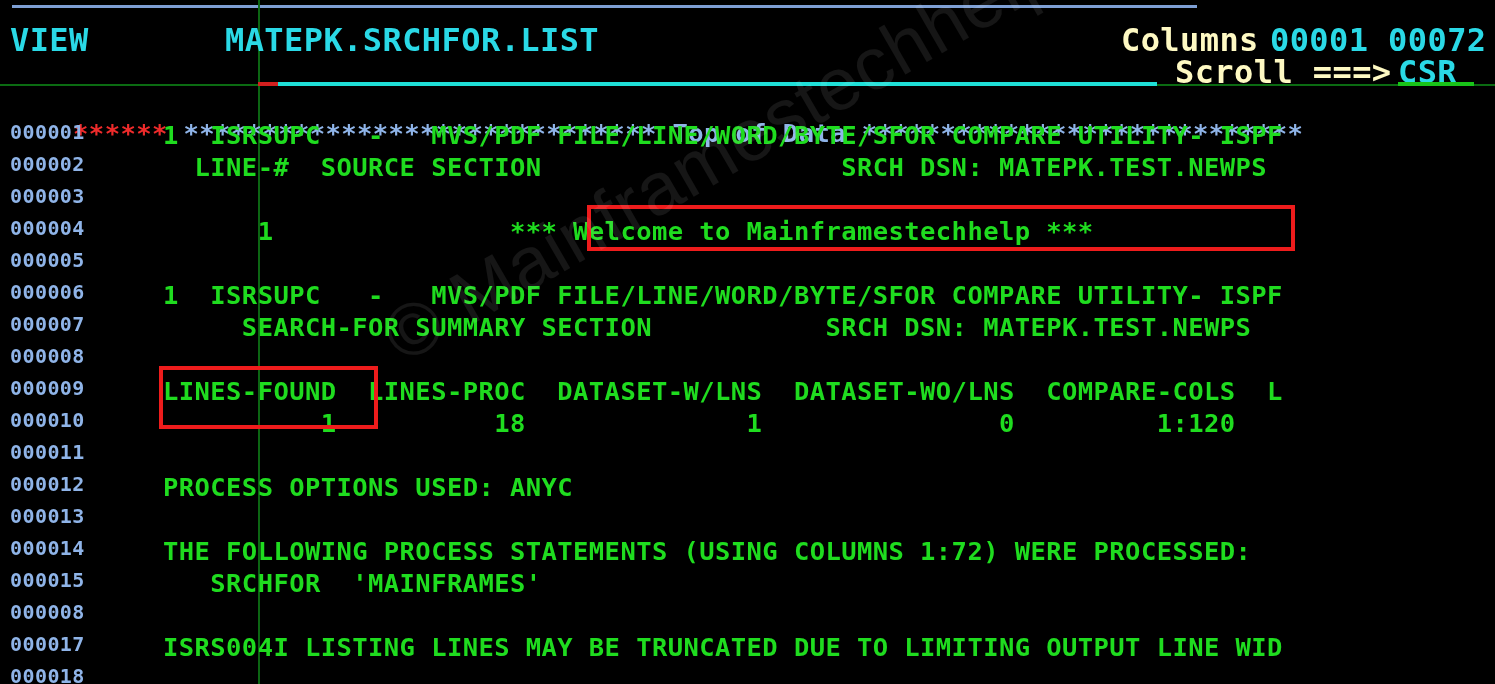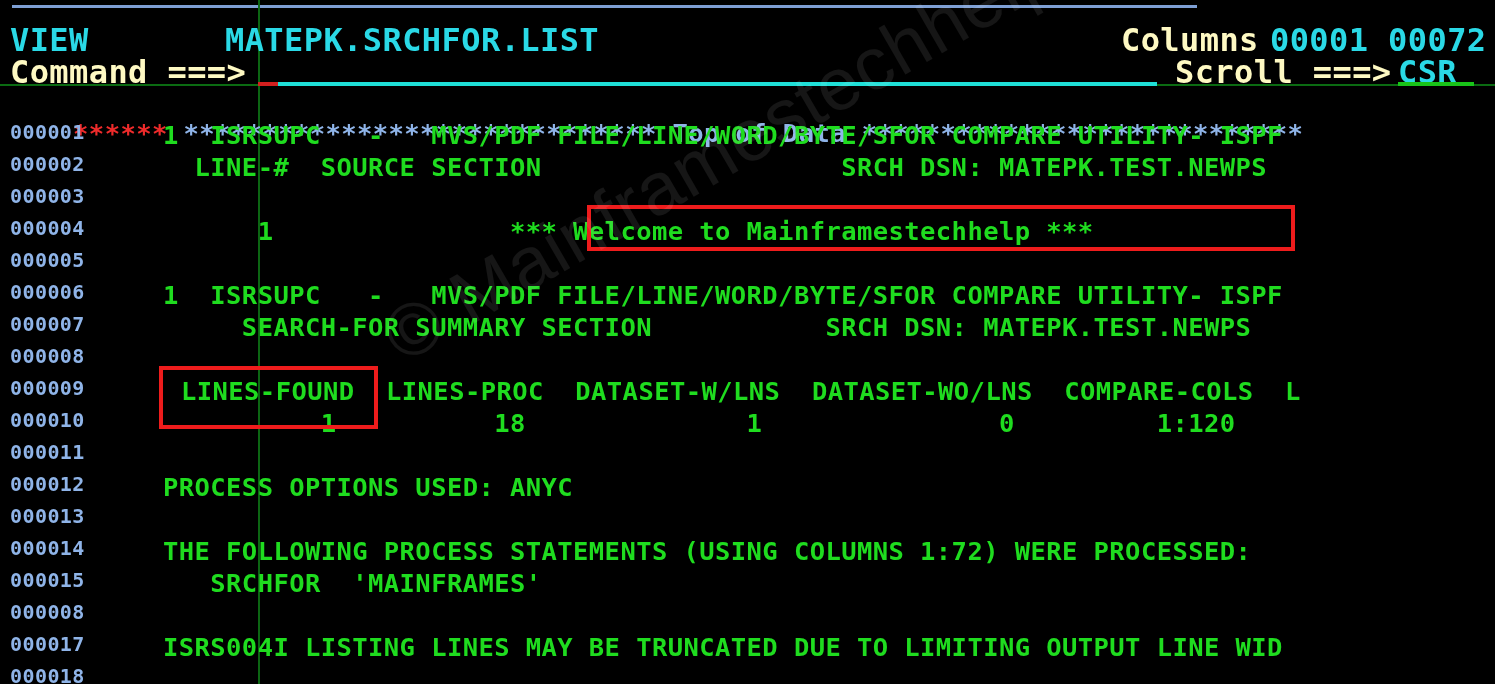--- a/index.html
+++ b/index.html
@@ -52,21 +52,20 @@
 <div id="screen">
 
   <div class="top-rule"></div>
   <div class="vline"></div>
 
   <div class="col c-cyan" style="left:10px;top:24px;">VIEW</div>
   <div class="col c-cyan" style="left:225px;top:24px;">MATEPK.SRCHFOR.LIST</div>
   <div class="col c-green" style="left:1121px;top:24px;">Columns</div>
   <div class="col c-cyan" style="left:1270px;top:24px;">00001 00072</div>
 
-  <div class="col c-green" style="left:10px;top:56px;">Command ===&gt;</div>
   <div class="col c-cyan" style="left:282px;top:56px;"></div>
   <div class="col c-green" style="left:1175px;top:56px;">Scroll ===&gt;</div>
   <div class="col c-cyan" style="left:1398px;top:56px;">CSR</div>
 
   <div class="cmd-rule"></div>
   <div class="cmd-cursor"></div>
   <div class="cmd-underline"></div>
   <div class="csr-underline"></div>
 
   <div style="position:absolute;left:10px;top:88px;white-space:pre;
@@ -85,21 +84,21 @@
       <div class="ltxt" style="top: 216px;">      1               *** Welcome to Mainframestechhelp ***</div>
       <div class="lnum" style="top: 248px;">000005</div>
       <div class="ltxt" style="top: 248px;"></div>
       <div class="lnum" style="top: 280px;">000006</div>
       <div class="ltxt" style="top: 280px;">1  ISRSUPC   -   MVS/PDF FILE/LINE/WORD/BYTE/SFOR COMPARE UTILITY- ISPF</div>
       <div class="lnum" style="top: 312px;">000007</div>
       <div class="ltxt" style="top: 312px;">     SEARCH-FOR SUMMARY SECTION           SRCH DSN: MATEPK.TEST.NEWPS</div>
       <div class="lnum" style="top: 344px;">000008</div>
       <div class="ltxt" style="top: 344px;"></div>
       <div class="lnum" style="top: 376px;">000009</div>
-      <div class="ltxt" style="top: 376px; padding-left: 18px;">LINES-FOUND  LINES-PROC  DATASET-W/LNS  DATASET-WO/LNS  COMPARE-COLS  L</div>
+      <div class="ltxt" style="top: 376px;">LINES-FOUND  LINES-PROC  DATASET-W/LNS  DATASET-WO/LNS  COMPARE-COLS  L</div>
       <div class="lnum" style="top: 408px;">000010</div>
       <div class="ltxt" style="top: 408px;">          1          18              1               0         1:120</div>
       <div class="lnum" style="top: 440px;">000011</div>
       <div class="ltxt" style="top: 440px;"></div>
       <div class="lnum" style="top: 472px;">000012</div>
       <div class="ltxt" style="top: 472px;">PROCESS OPTIONS USED: ANYC</div>
       <div class="lnum" style="top: 504px;">000013</div>
       <div class="ltxt" style="top: 504px;"></div>
       <div class="lnum" style="top: 536px;">000014</div>
       <div class="ltxt" style="top: 536px; text-align: center;">THE FOLLOWING PROCESS STATEMENTS (USING COLUMNS 1:72) WERE PROCESSED:</div>

